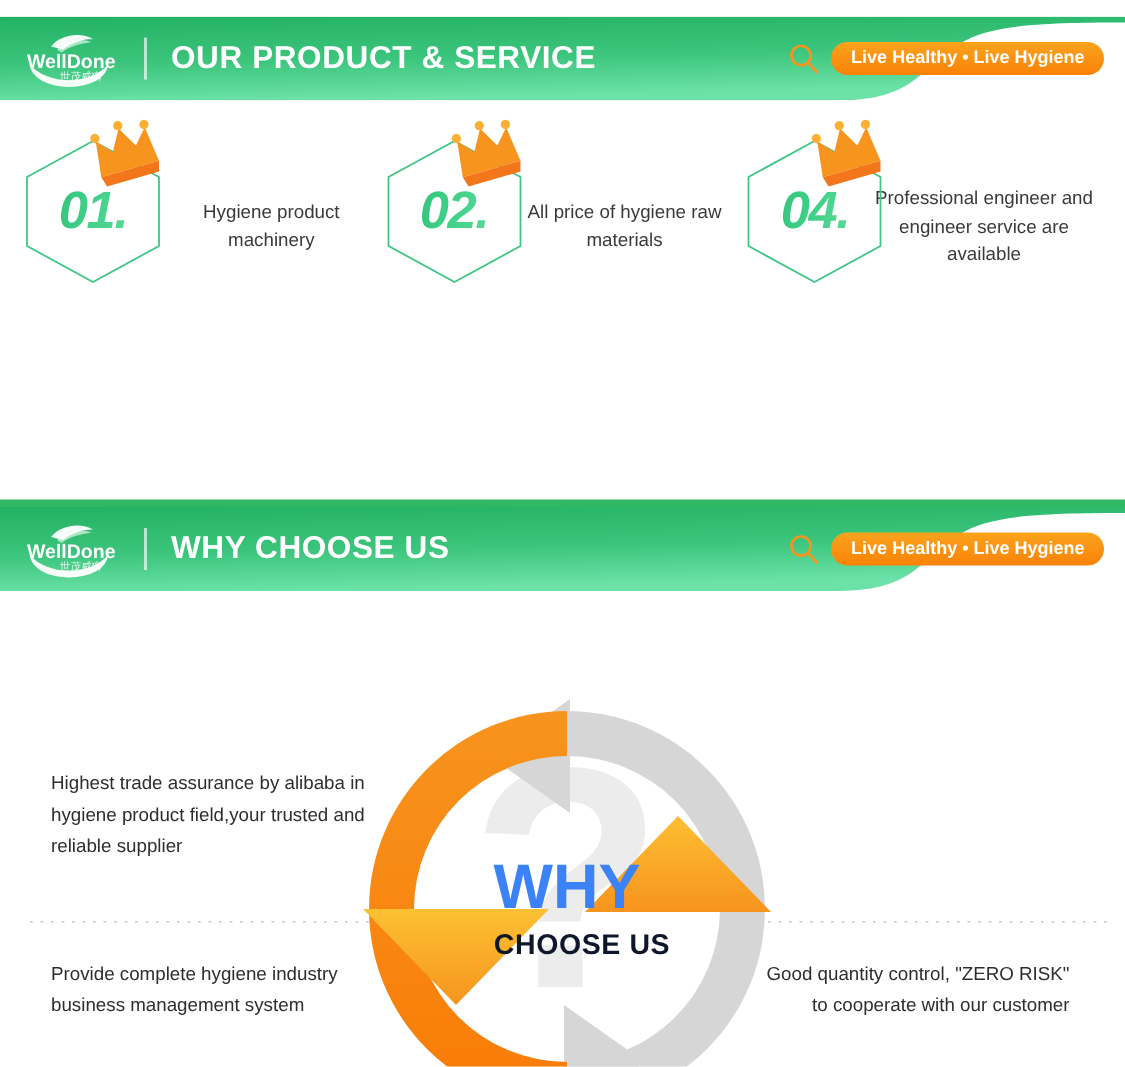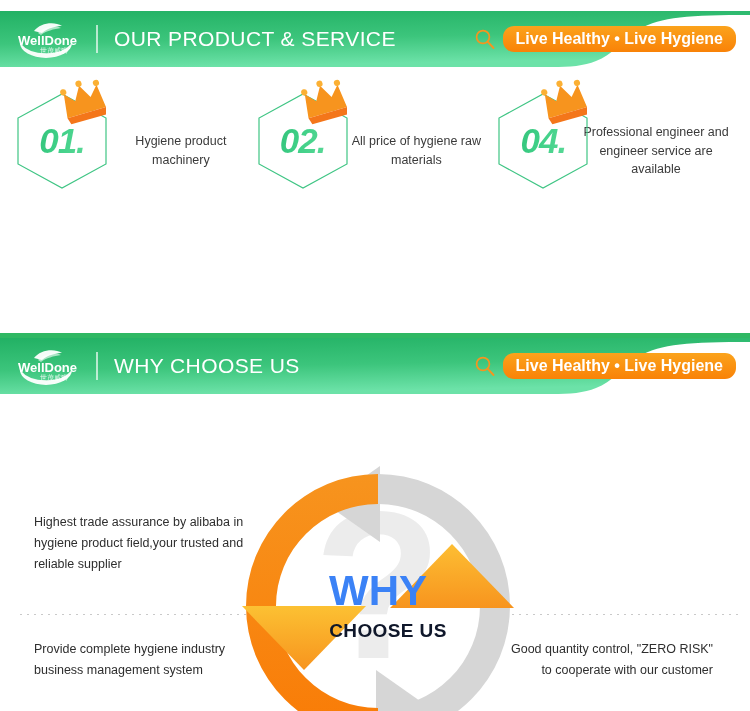--- a/index.html
+++ b/index.html
@@ -43,41 +43,41 @@
   .logo-divider {
     width: 2px;
     height: 28px;
     background: rgba(255,255,255,0.65);
     margin: 0 16px 0 14px;
     flex: 0 0 auto;
   }
   .banner-title {
     color: #ffffff;
     font-size: 21px;
-    font-weight: normal;
+    font-weight: bold;
     letter-spacing: 0.4px;
     white-space: nowrap;
   }
 
   
   .banner-right {
     position: absolute;
     right: 6px;
     top: 0;
     height: 56px;
     display: flex;
     align-items: center;
     gap: 7px;
     padding-right: 8px;
   }
   .search-icon { width: 22px; height: 22px; flex: 0 0 auto; }
   .tagline-badge {
     background: linear-gradient(180deg, #fba31c 0%, #f98207 100%);
     color: #ffffff;
-    font-size: 16px;
+    font-size: 12px;
     font-weight: bold;
     border-radius: 11px;
     padding: 4px 13px 5px;
     white-space: nowrap;
     line-height: 1.1;
   }
 
   
   .hex-row {
     display: flex;

